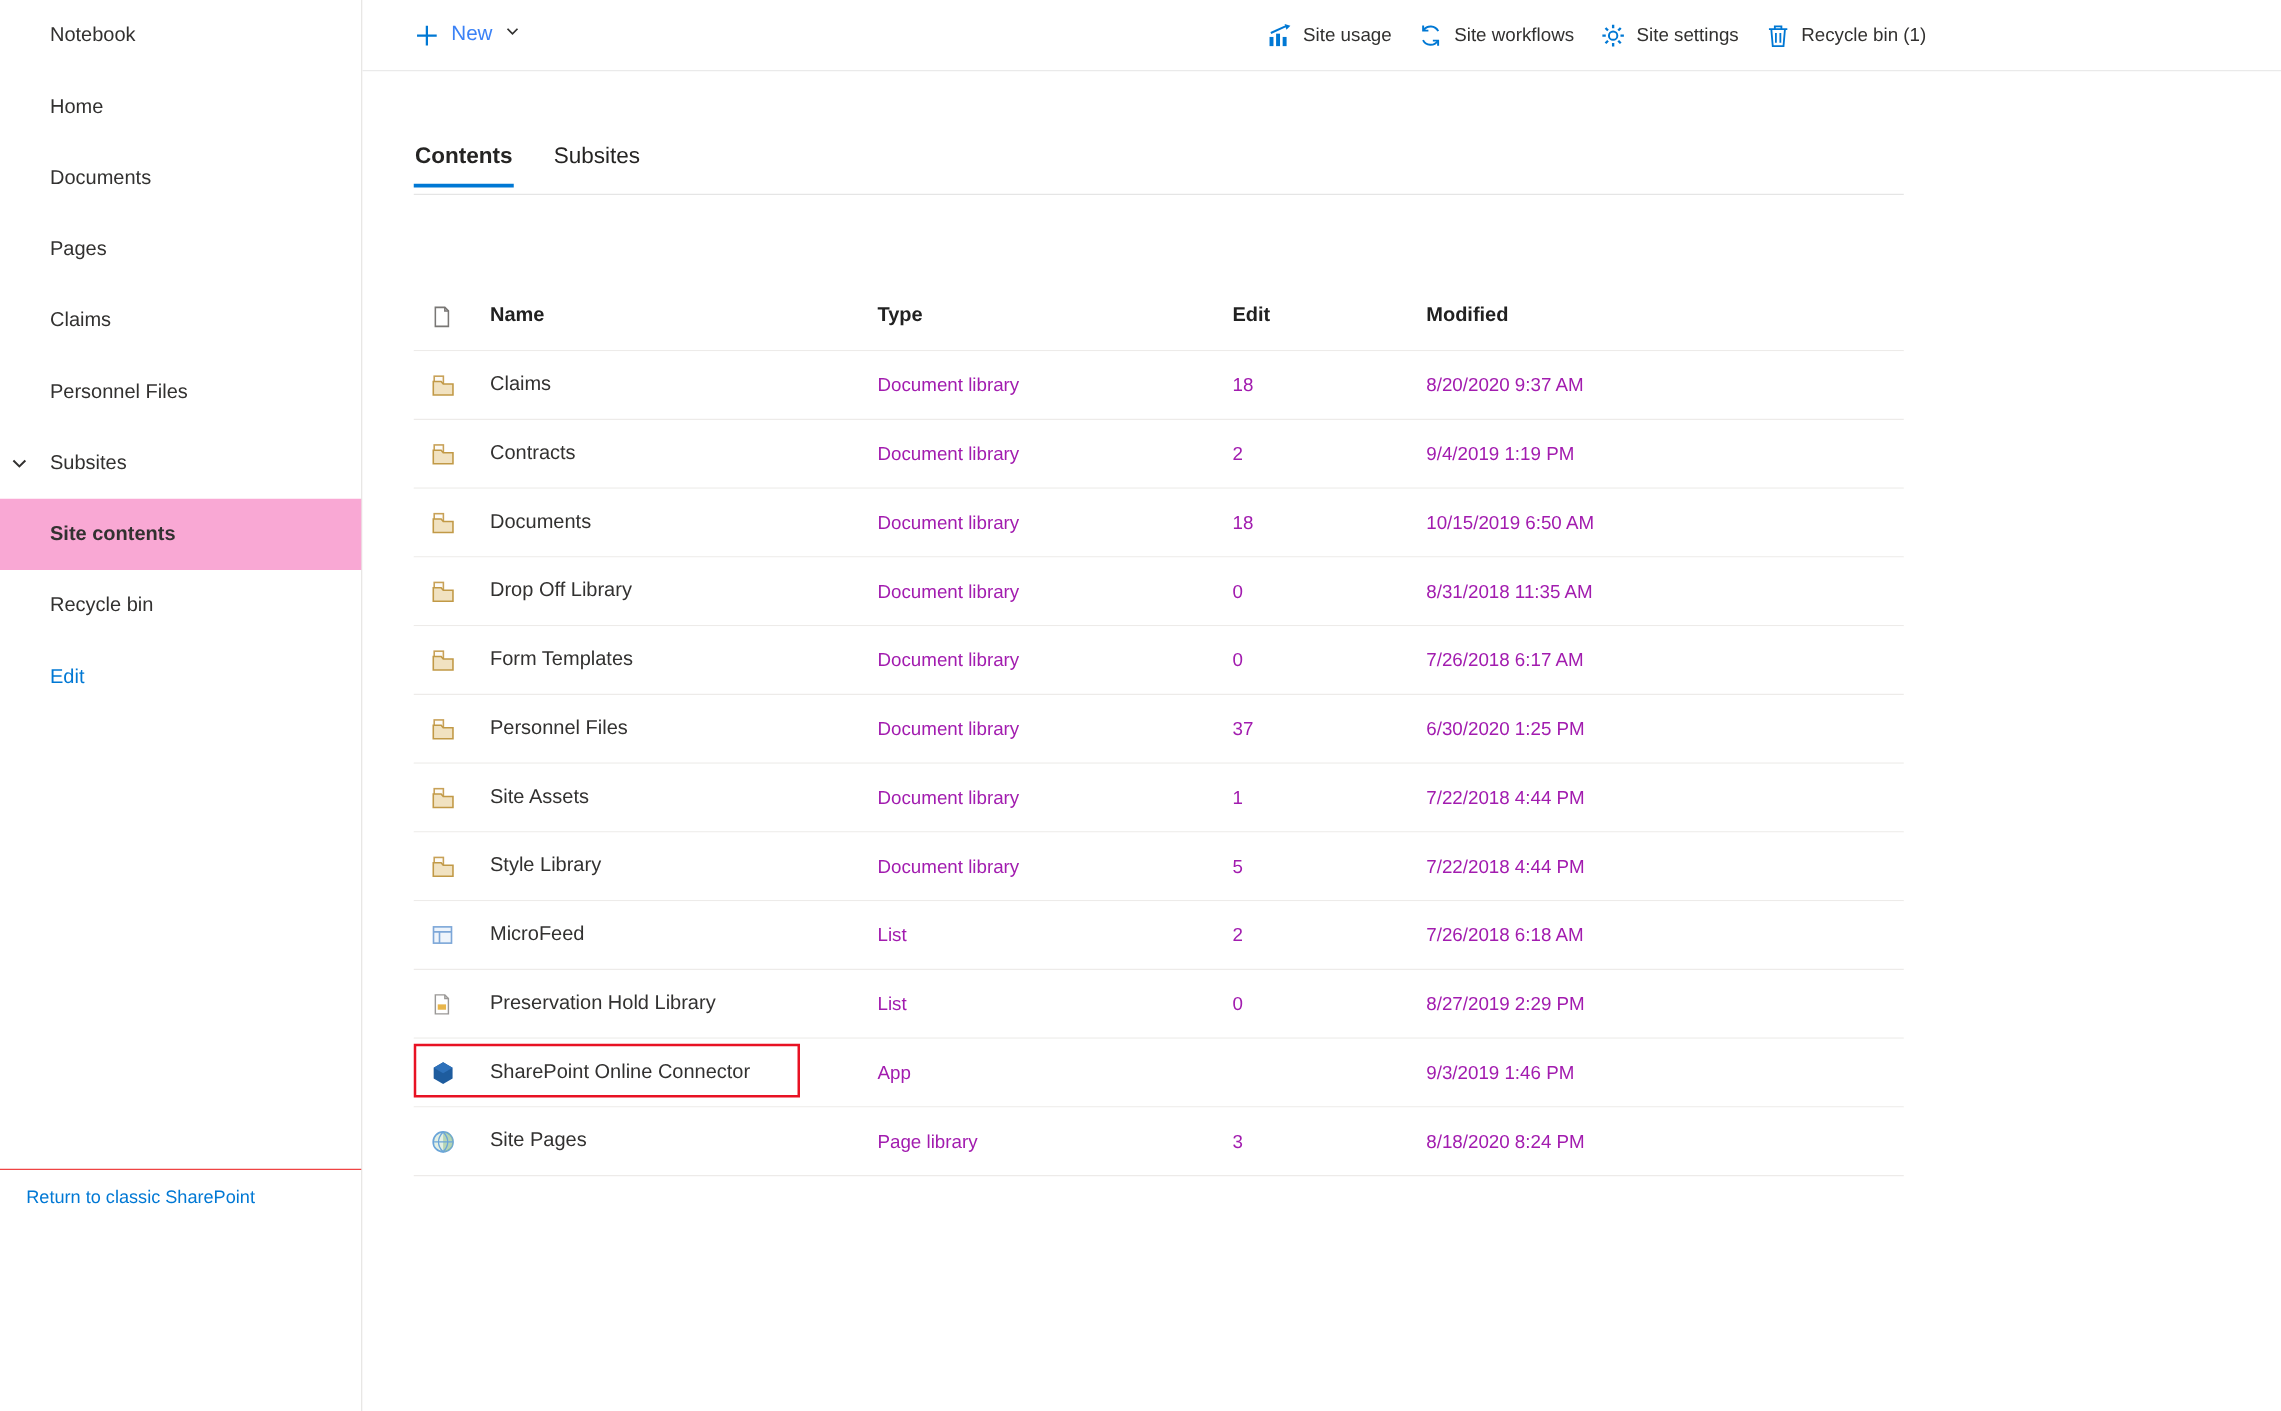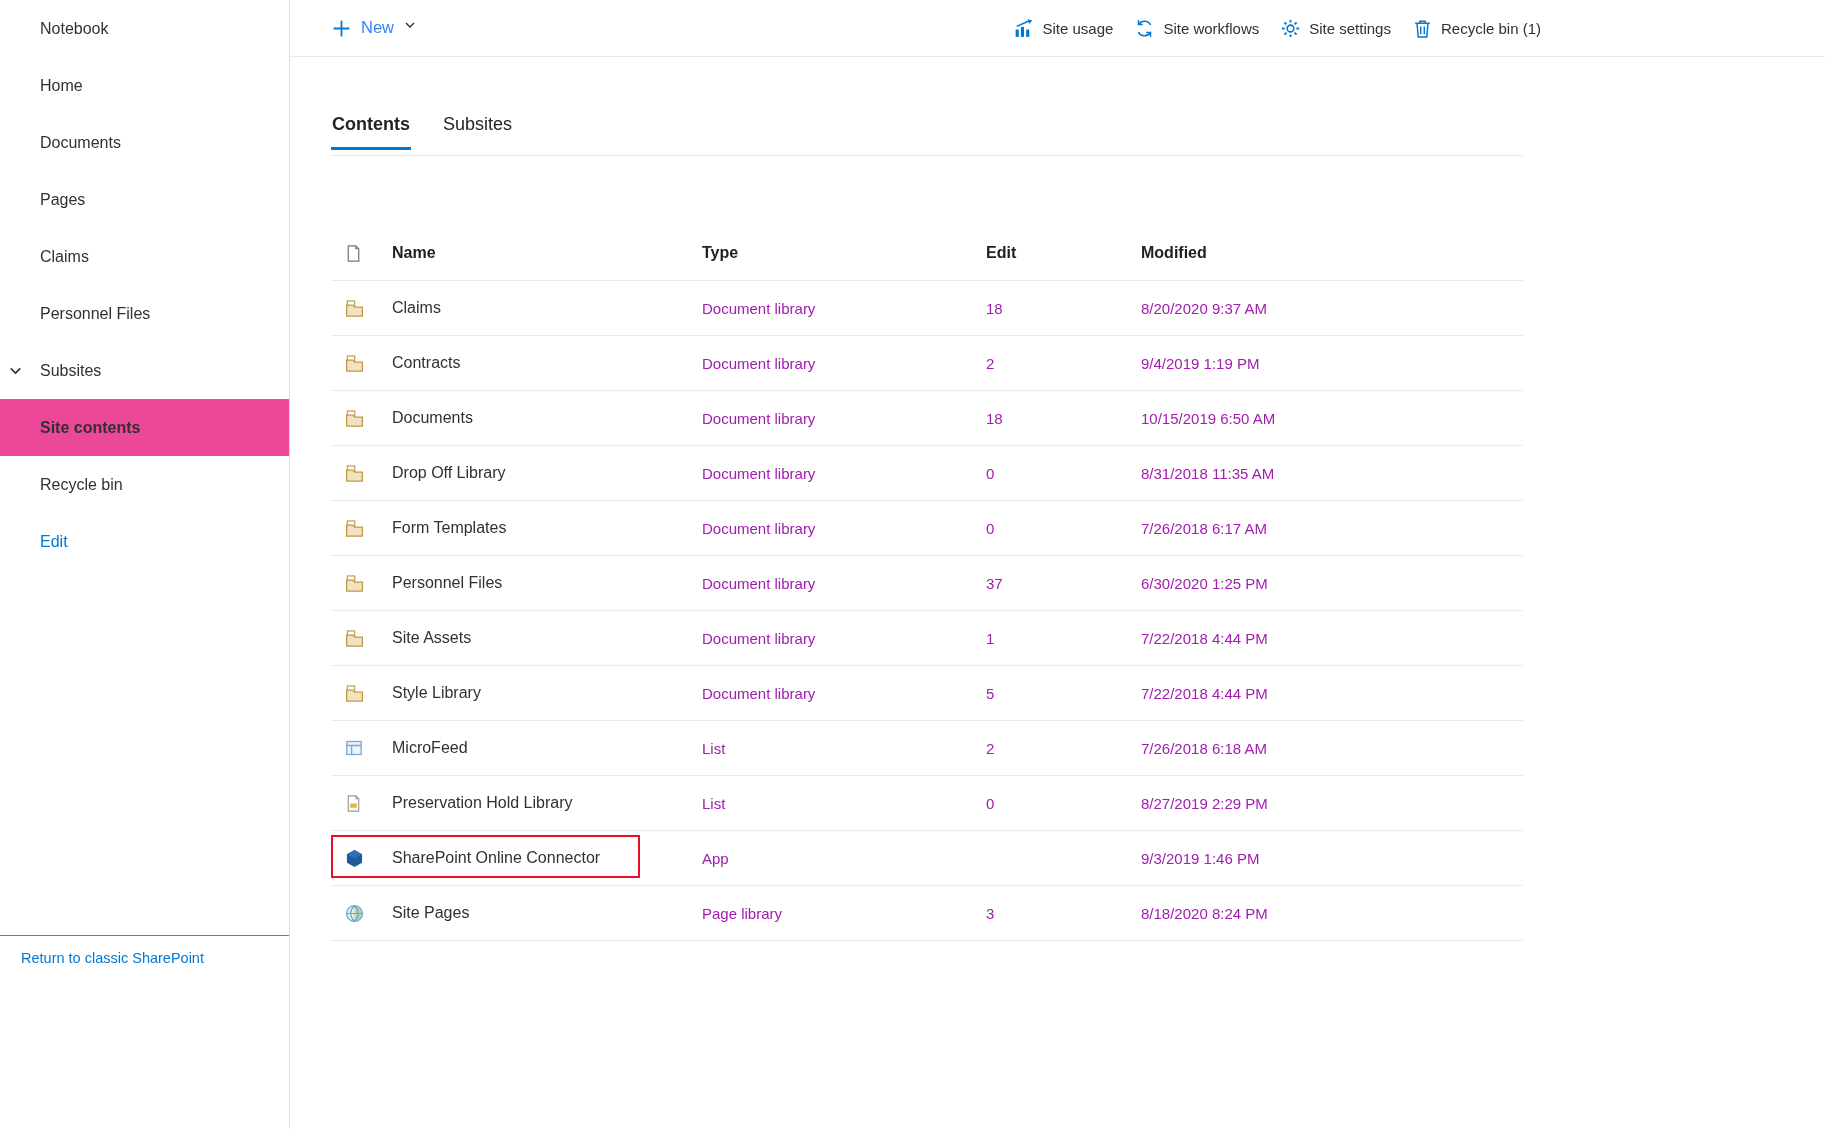--- a/index.html
+++ b/index.html
@@ -3,21 +3,21 @@
 <meta charset="utf-8">
 <style>
   *{box-sizing:border-box;margin:0;padding:0;}
   html,body{width:1825px;height:1129px;}
   body{font-family:"Liberation Sans",sans-serif;background:#fff;color:#323130;overflow:hidden;}
   .root{position:relative;width:1825px;height:1129px;background:#fff;}
 
   
   .sidebar{position:absolute;left:0;top:0;width:290px;height:100%;border-right:1px solid #e1dfdd;background:#fff;}
   .side-item{position:relative;height:57px;display:flex;align-items:center;padding-left:40px;font-size:16px;color:#323130;cursor:pointer;}
-  .side-item.selected{background:#ec4899;font-weight:700;}
+  .side-item.selected{background:#f9a8d4;font-weight:700;}
   .side-item.link{color:var(--accent,#0078d4);}
   .side-chev{position:absolute;left:7px;top:50%;transform:translateY(-50%);display:inline-flex;}
   .sidebar-footer{position:absolute;top:935px;left:0;width:100%;border-top:1px solid #ef4444;padding:13px 0 0 21px;}
   .footer-link{font-size:14.5px;color:var(--accent,#0078d4);text-decoration:none;cursor:pointer;}
 
   
   .main{position:absolute;left:290px;top:0;right:0;bottom:0;background:#fff;}
 
   
   .commandbar{height:57px;display:flex;align-items:center;justify-content:space-between;padding:0 284px 0 41px;border-bottom:1px solid #eaeaea;}

